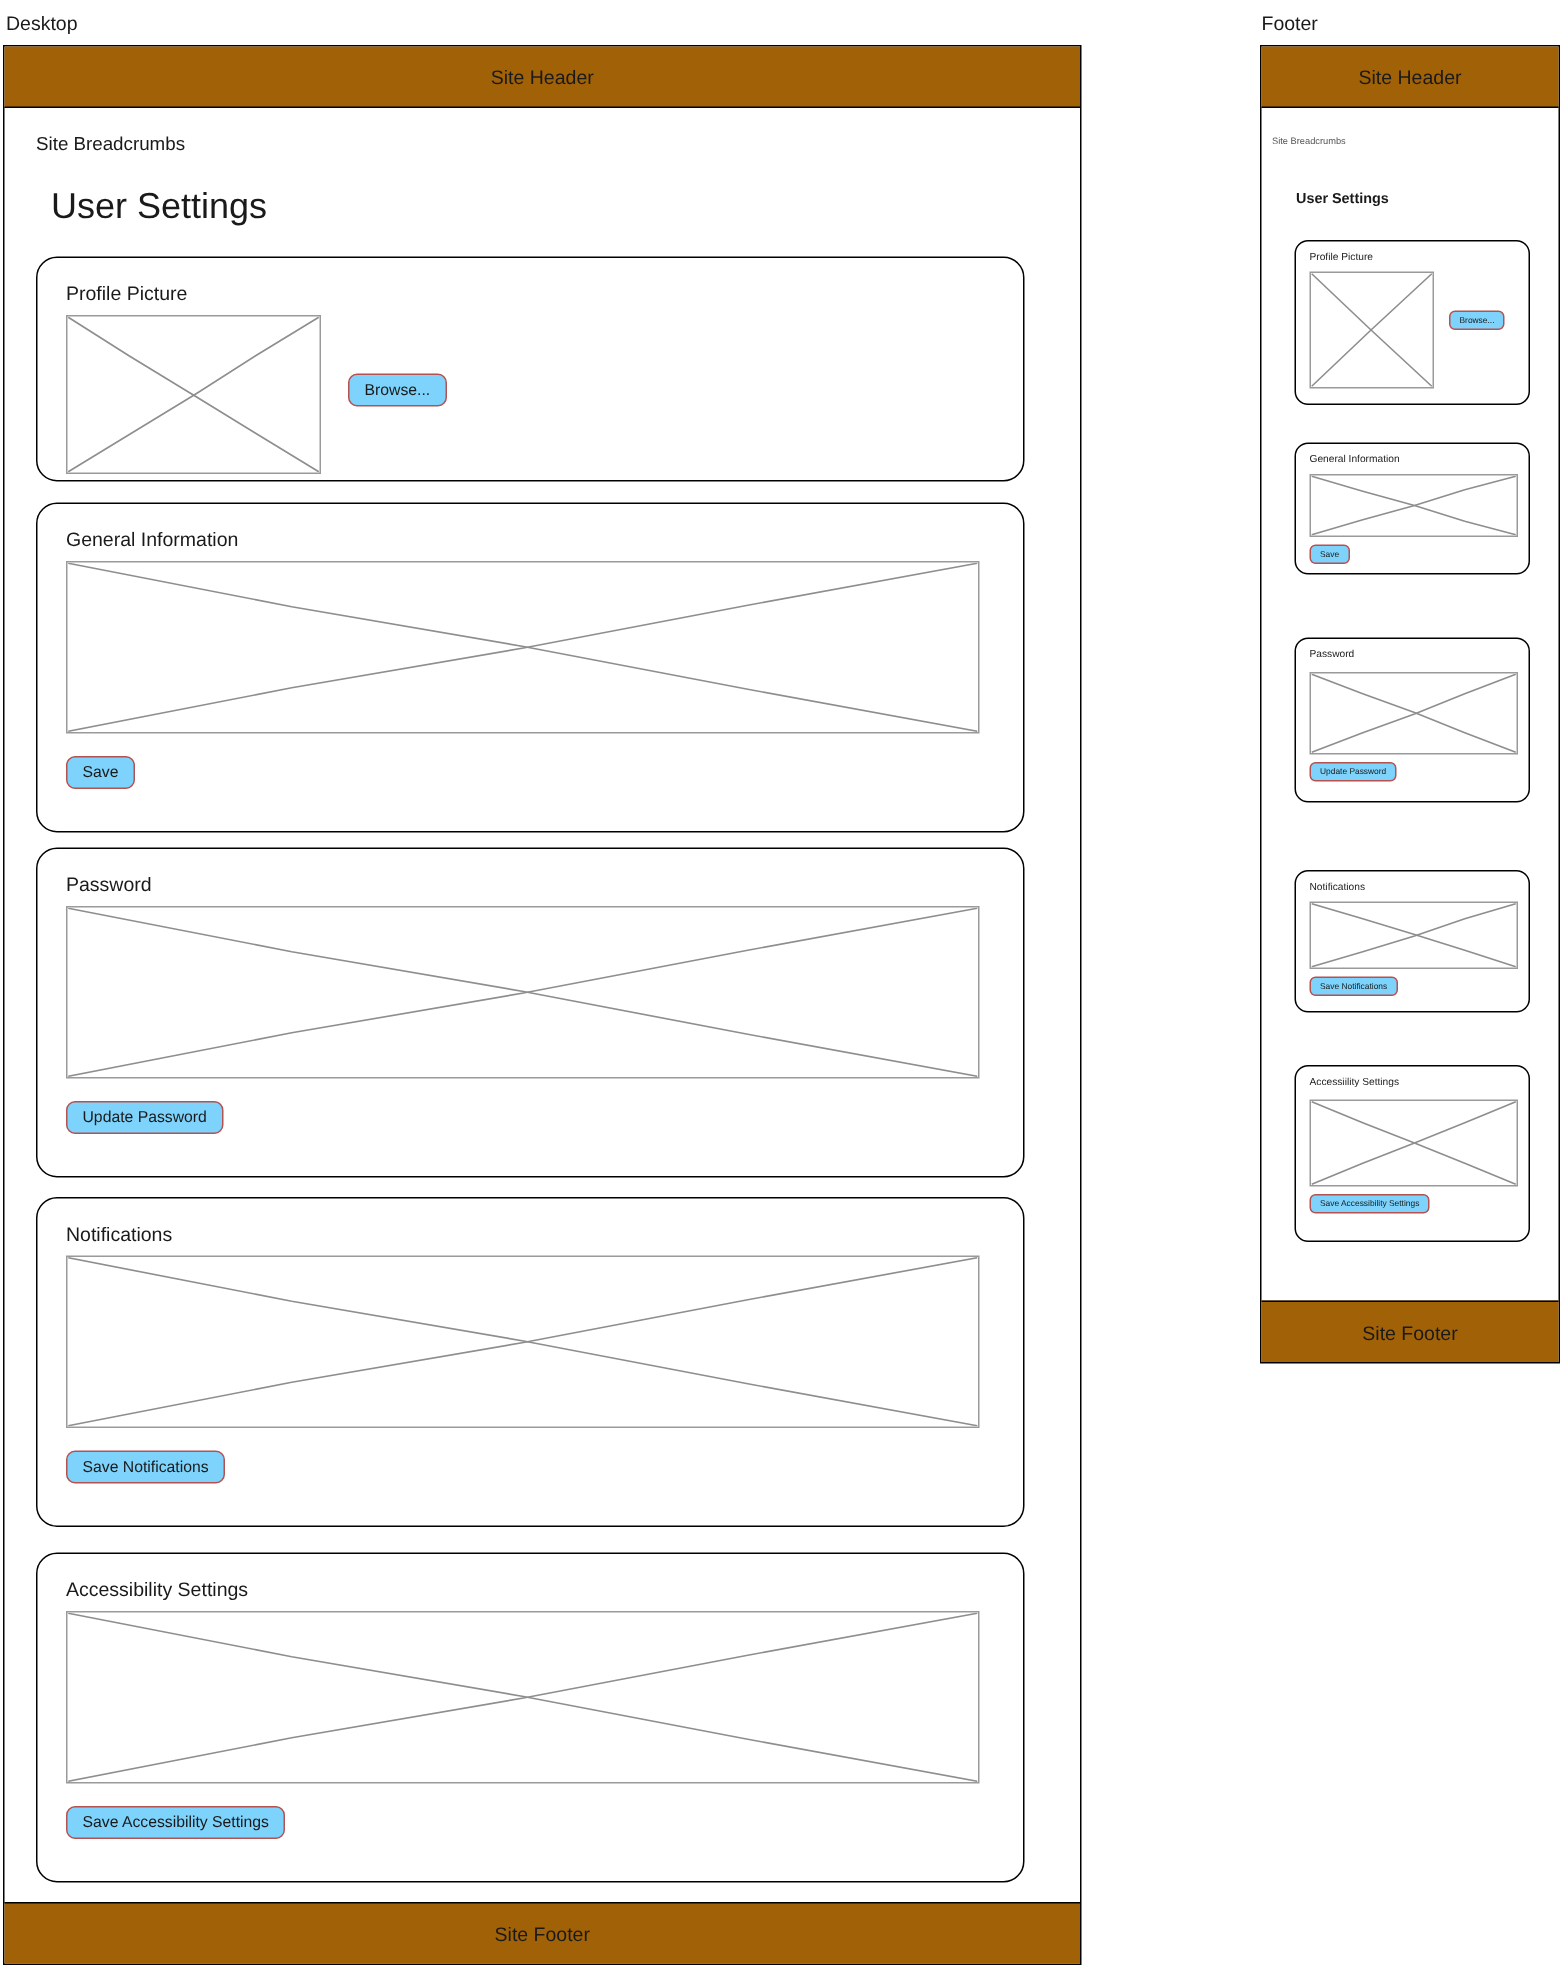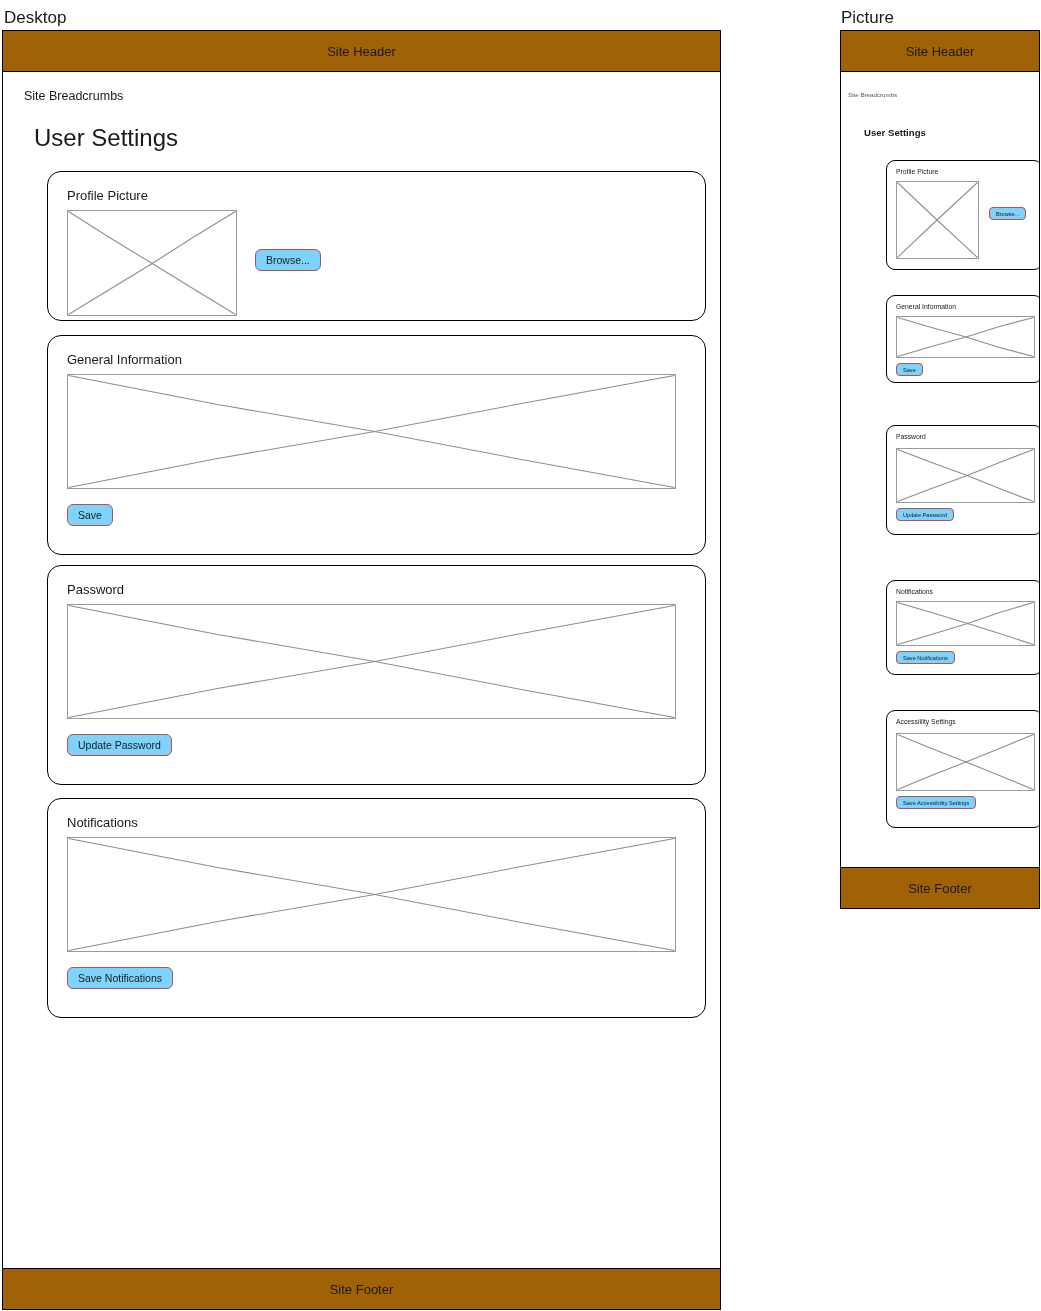--- a/index.html
+++ b/index.html
@@ -12,21 +12,21 @@
     height: 1311px;
     position: relative;
     font-family: "Liberation Sans", sans-serif;
     color: #1a1a1a;
     overflow: hidden;
   }
 
   
   .col-label {
     position: absolute;
-    font-size: 17px;
+    font-size: 13px;
     color: #1a1a1a;
     line-height: 1;
     white-space: nowrap;
   }
   #desktop-label { left: 4px;   top: 9px; }
   #mobile-label  { left: 841px; top: 9px; }
 
   
   .frame {
     position: absolute;
@@ -132,21 +132,20 @@
     line-height: 1;
   }
 
   
   .card {
     position: absolute;
     box-sizing: border-box;
     background: #ffffff;
     border: 1.3px solid #000000;
     border-radius: 14px;
-    margin-left: 23px;
   }
   .card-title {
     position: absolute;
     color: #1a1a1a;
     line-height: 1;
     white-space: nowrap;
   }
 
   
   .d-card { left: 21px; width: 659px; }
@@ -183,21 +182,21 @@
     font-family: "Liberation Sans", sans-serif;
   }
   .d-btn { height: 22px; font-size: 10.5px; padding: 0 10px; }
   .m-btn { height: 13px; font-size: 5.6px; padding: 0 6px; border-radius: 4px; border-width: 0.9px; }
 </style>
 </head>
 <body>
 
 <div class="col-label" id="desktop-label">Desktop</div>
 
-<div class="col-label" id="mobile-label">Picture</div>
+<div class="col-label" id="mobile-label">Footer</div>
 
 <div class="frame" id="desktop-frame">
 
   <div class="bar" id="desktop-header">Site Header</div>
 
   <div class="page-body">
 
     <div id="desktop-breadcrumbs">Site Breadcrumbs</div>
 
     <h1 id="desktop-title">User Settings</h1>
@@ -239,20 +238,30 @@
       <div class="card-title">Notifications</div>
       <div class="xbox" style="left:19px; top:38px; width:609px; height:115px;">
         <svg viewBox="0 0 609 115" preserveAspectRatio="none">
           <path d="M0.5,0.5 L150,30 L305,57 L455,86 L608.5,114.5"></path>
           <path d="M0.5,114.5 L150,85 L305,58 L455,29 L608.5,0.5"></path>
         </svg>
       </div>
       <button class="wf-btn d-btn" style="left:19px; top:168px;">Save Notifications</button>
     </div>
 
+    <div class="card d-card" style="top:963px; height:220px;">
+      <div class="card-title">Accessibility Settings</div>
+      <div class="xbox" style="left:19px; top:38px; width:609px; height:115px;">
+        <svg viewBox="0 0 609 115" preserveAspectRatio="none">
+          <path d="M0.5,0.5 L150,30 L305,57 L455,86 L608.5,114.5"></path>
+          <path d="M0.5,114.5 L150,85 L305,58 L455,29 L608.5,0.5"></path>
+        </svg>
+      </div>
+      <button class="wf-btn d-btn" style="left:19px; top:168px;">Save Accessibility Settings</button>
+    </div>
 
   </div>
 
   <div class="bar" id="desktop-footer">Site Footer</div>
 </div>
 
 <div class="frame" id="mobile-frame">
 
   <div class="bar" id="mobile-header">Site Header</div>
 

